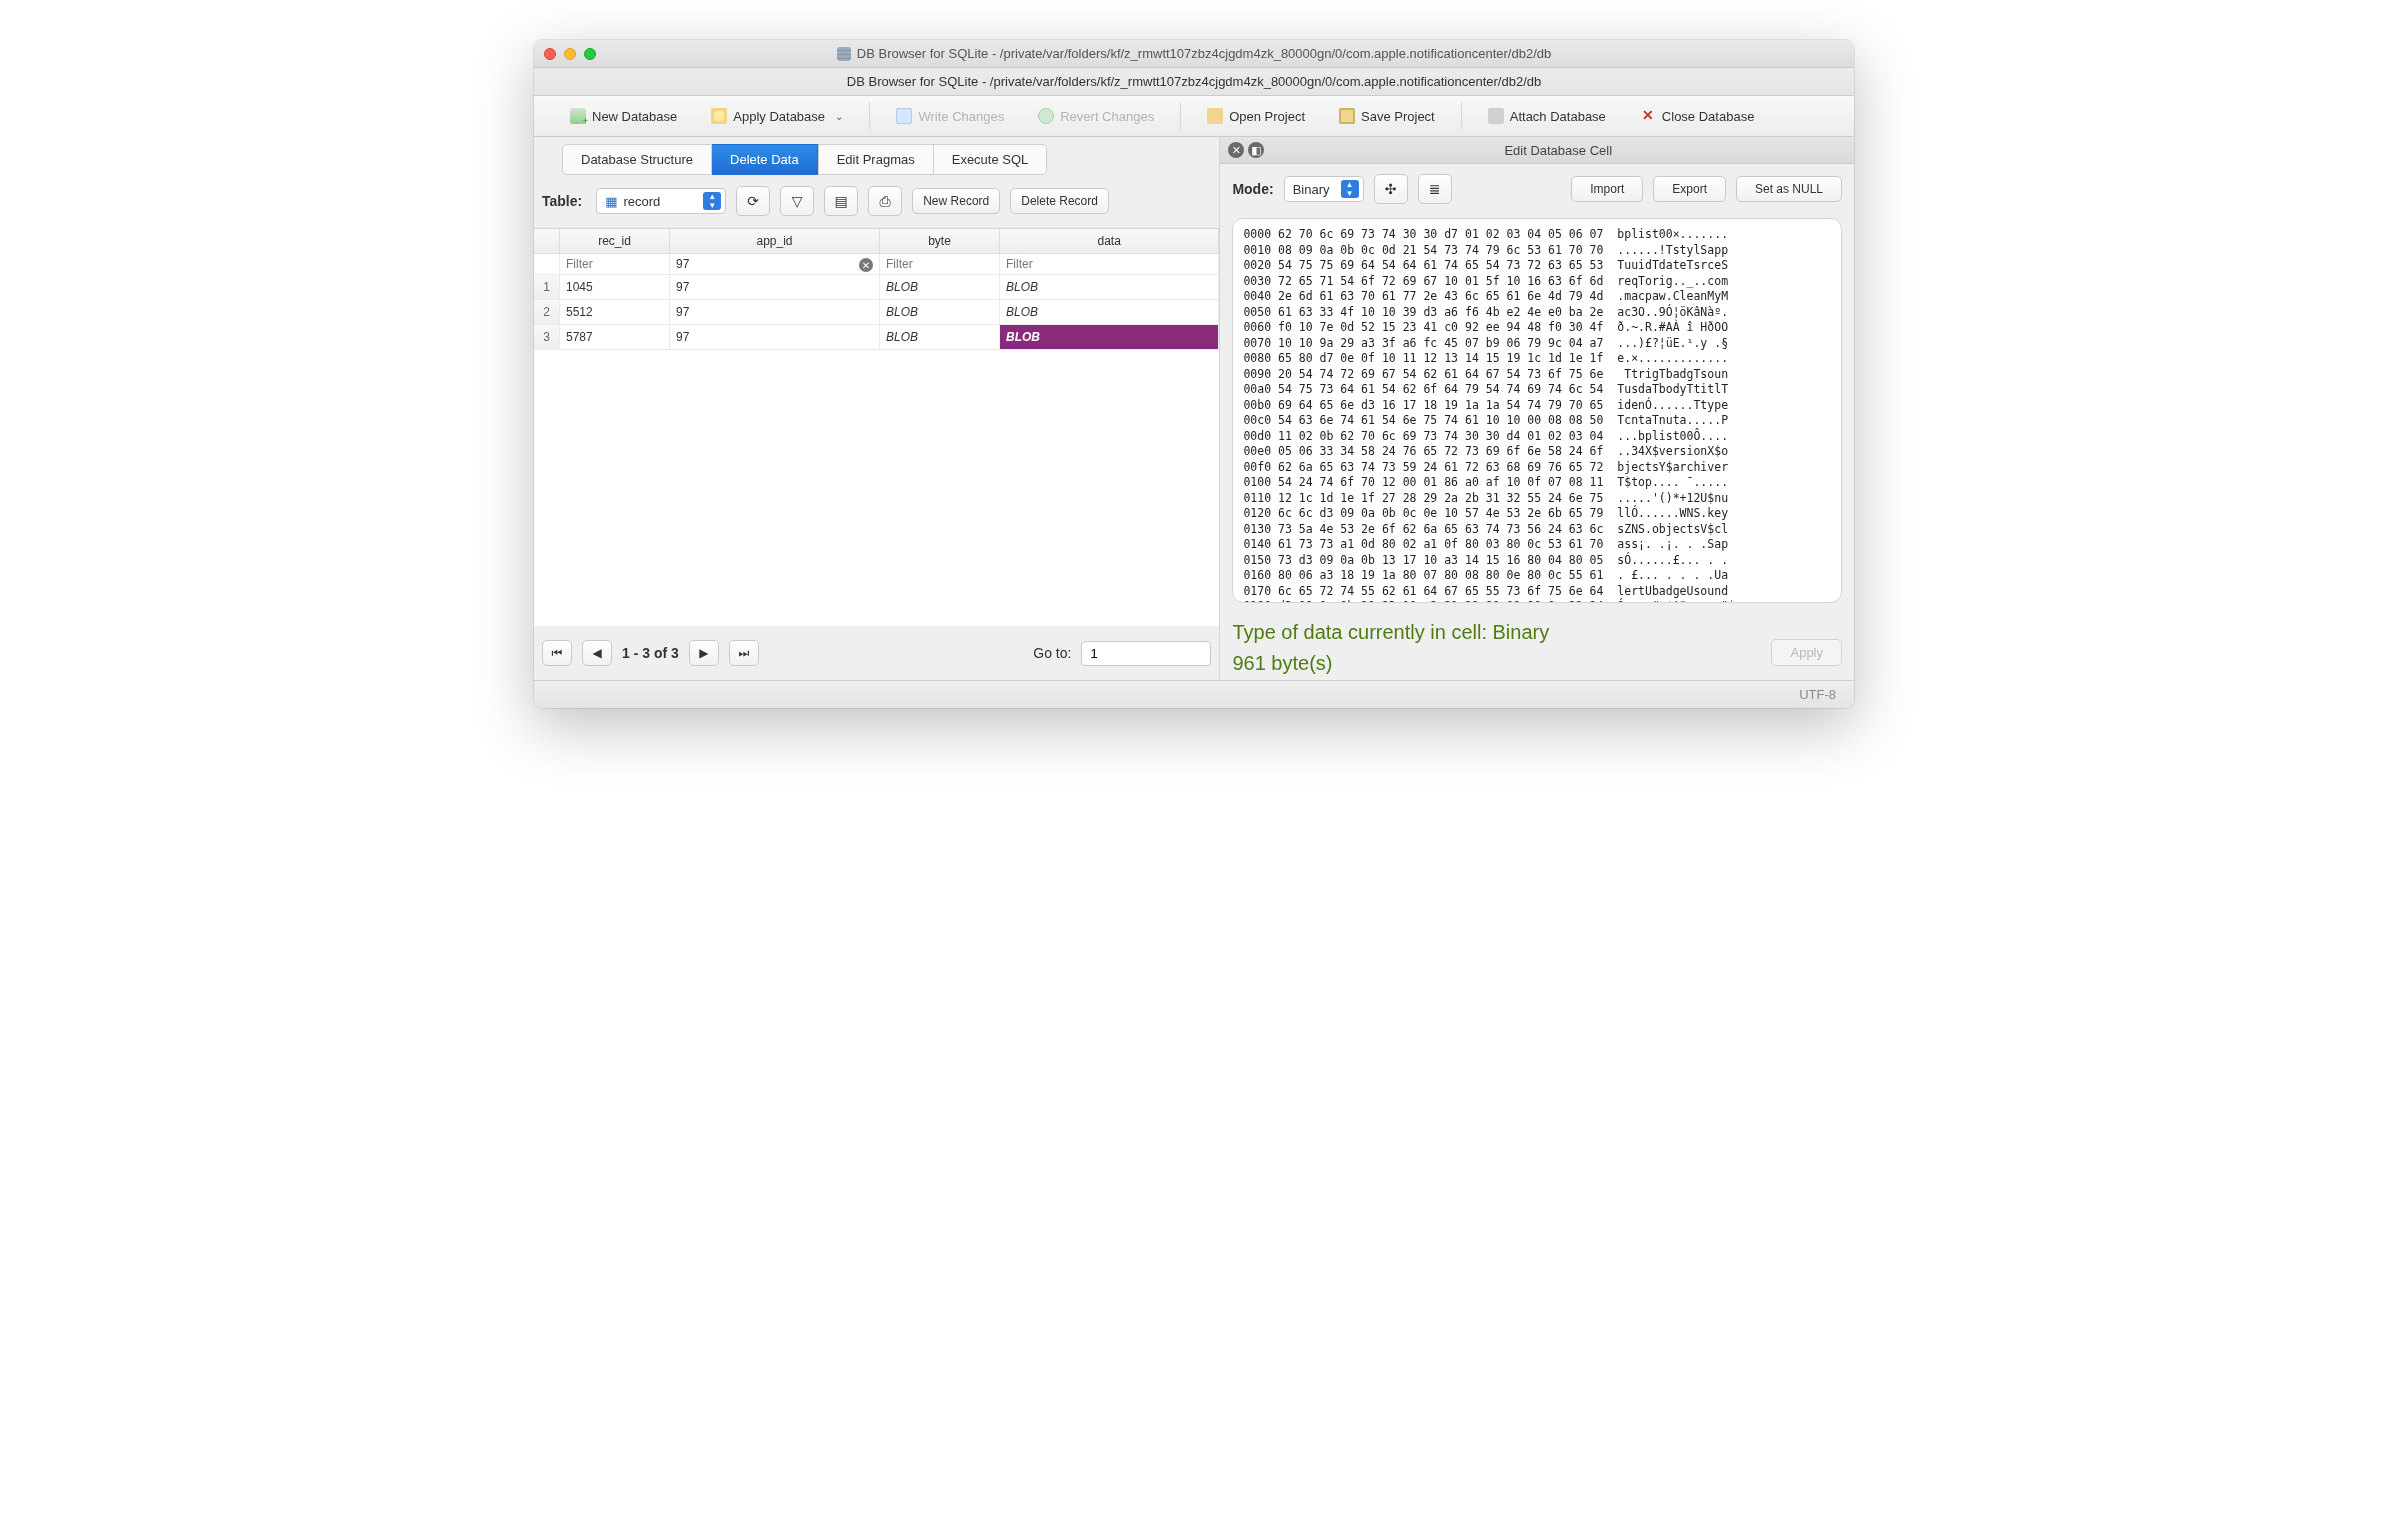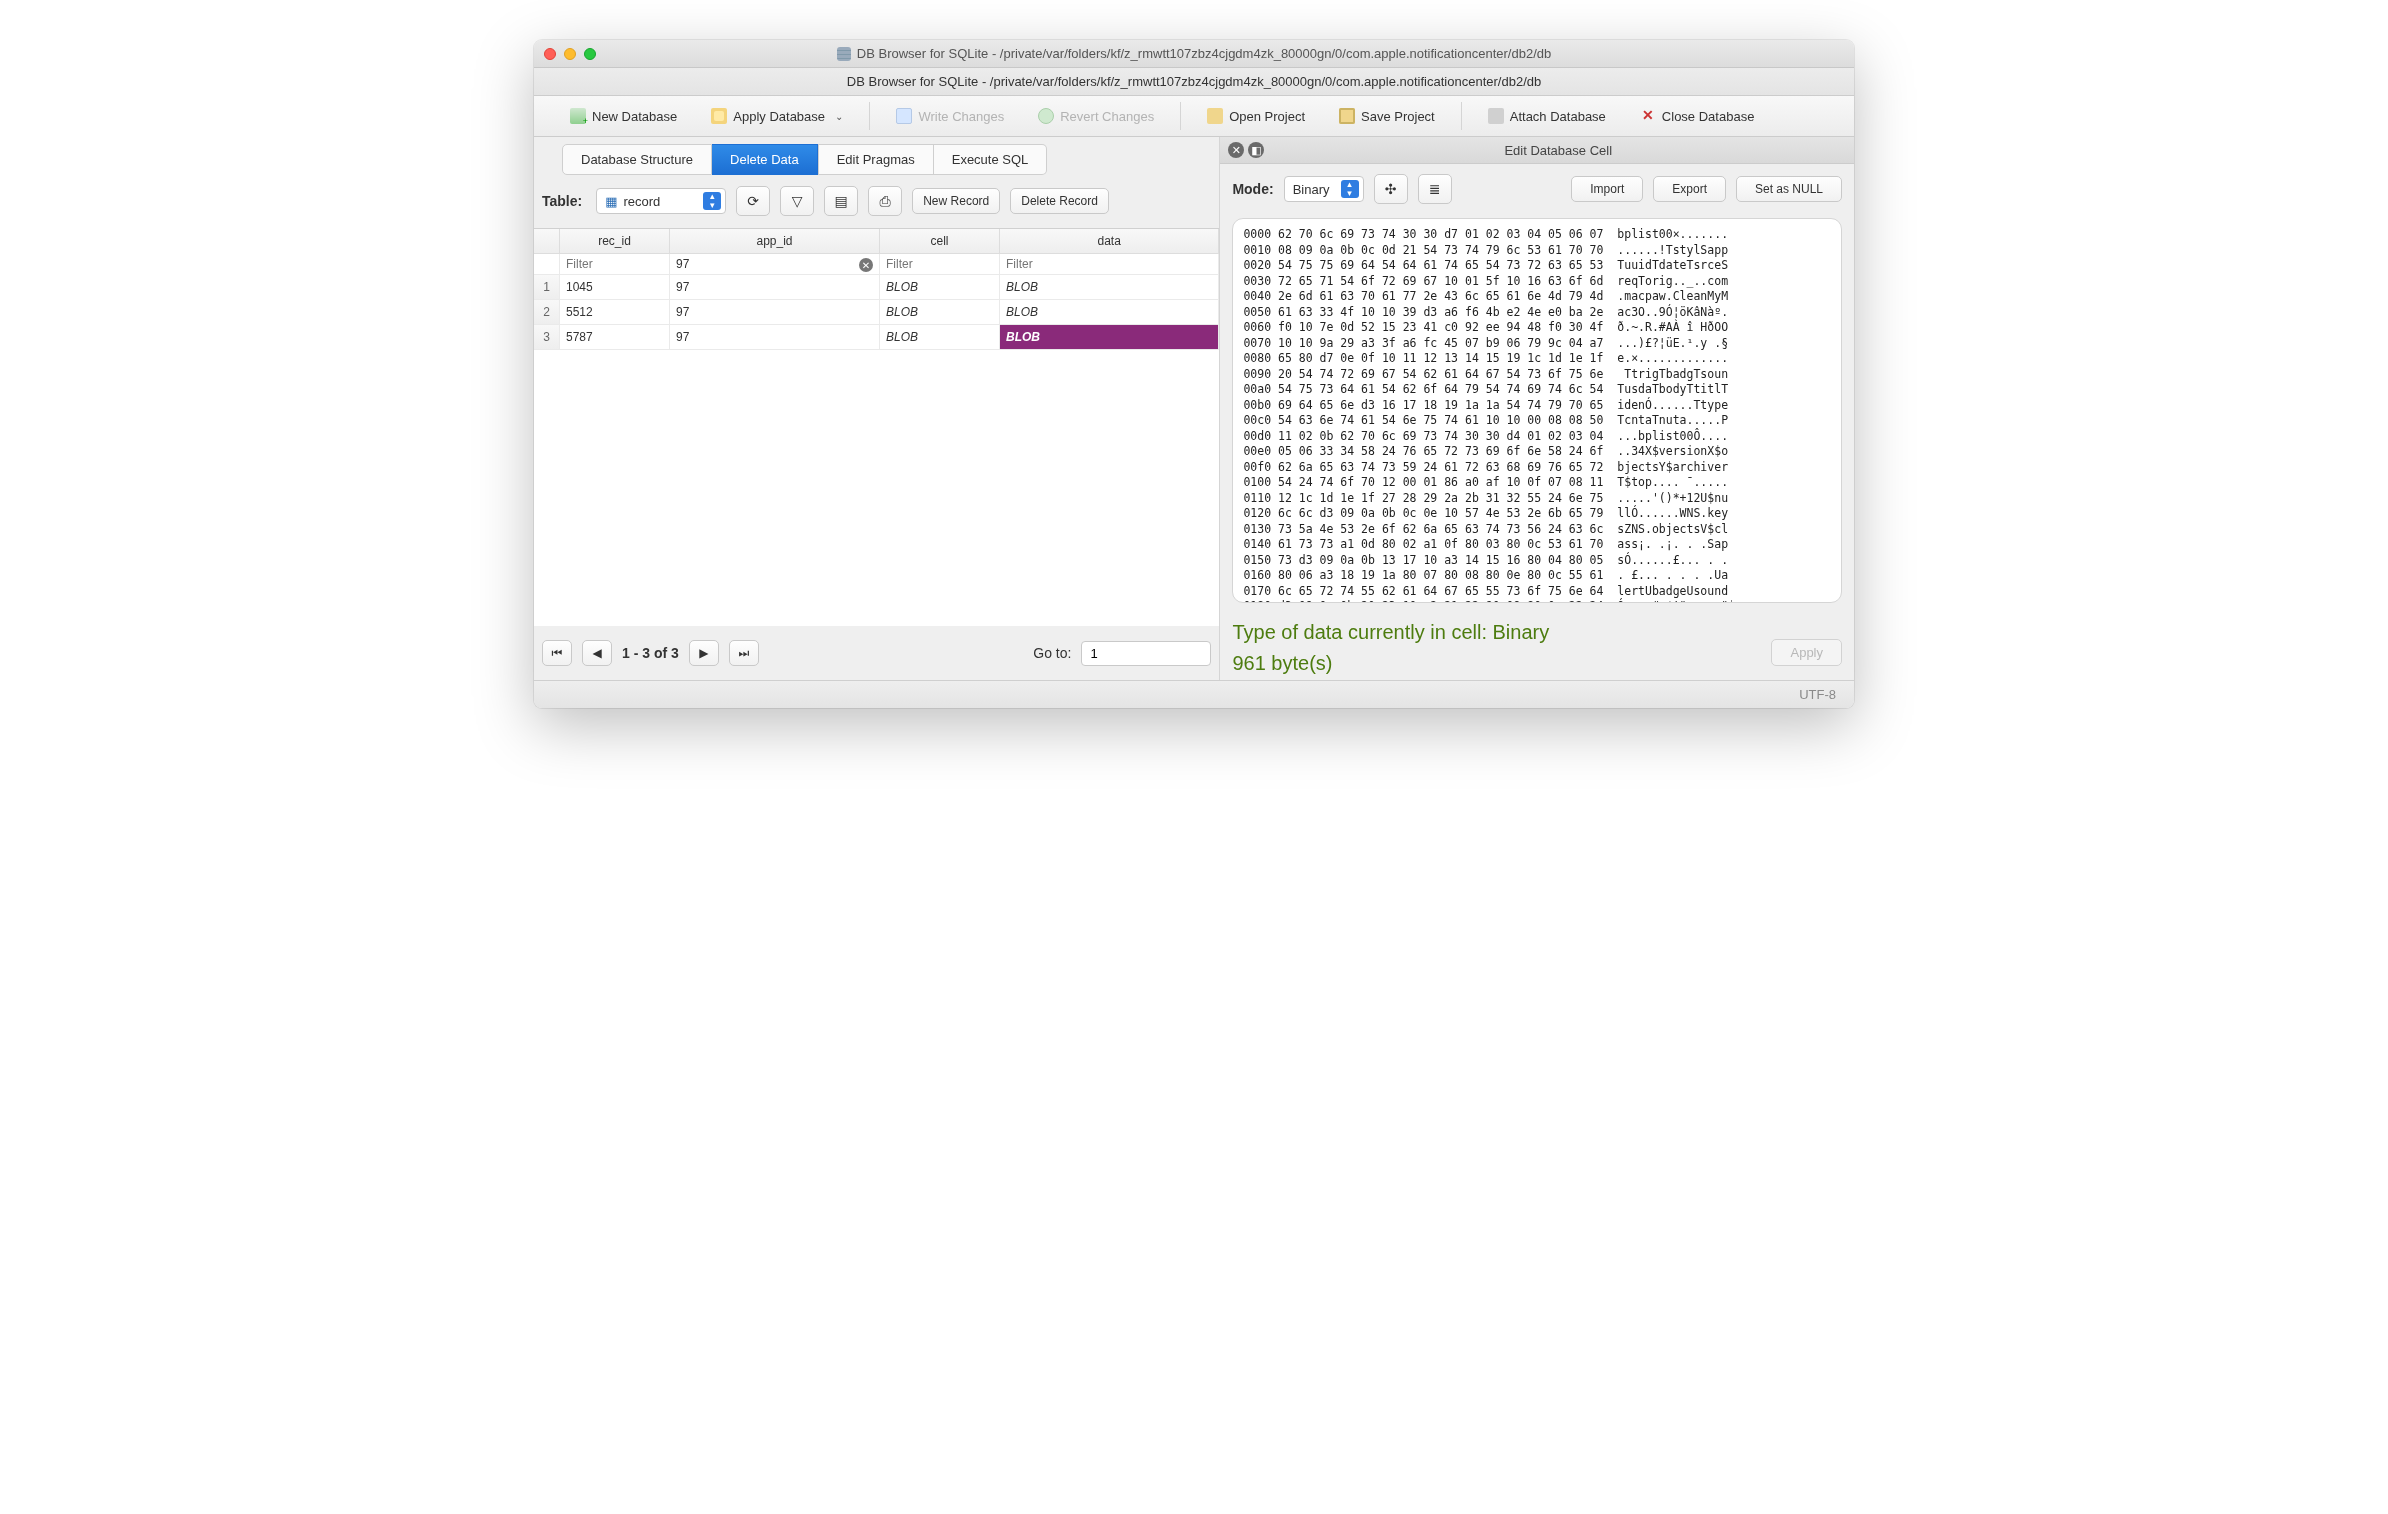--- a/index.html
+++ b/index.html
@@ -314,21 +314,21 @@
           </div>
         <div class="txtbtn">New Record</div>
         <div class="txtbtn">Delete Record</div>
       </div>
 
       <div class="grid">
         <div class="gridhead">
           <div></div>
           <div>rec_id</div>
           <div>app_id</div>
-          <div>cell</div>
+          <div>byte</div>
           <div>data</div>
         </div>
         <div class="filterrow">
           <div></div>
           <div><input placeholder="Filter" style=""></div>
           <div><input value="97" style=""><span class="clearx">✕</span></div>
           <div><input placeholder="Filter" style=""></div>
           <div><input placeholder="Filter" style=""></div>
         </div>
 

